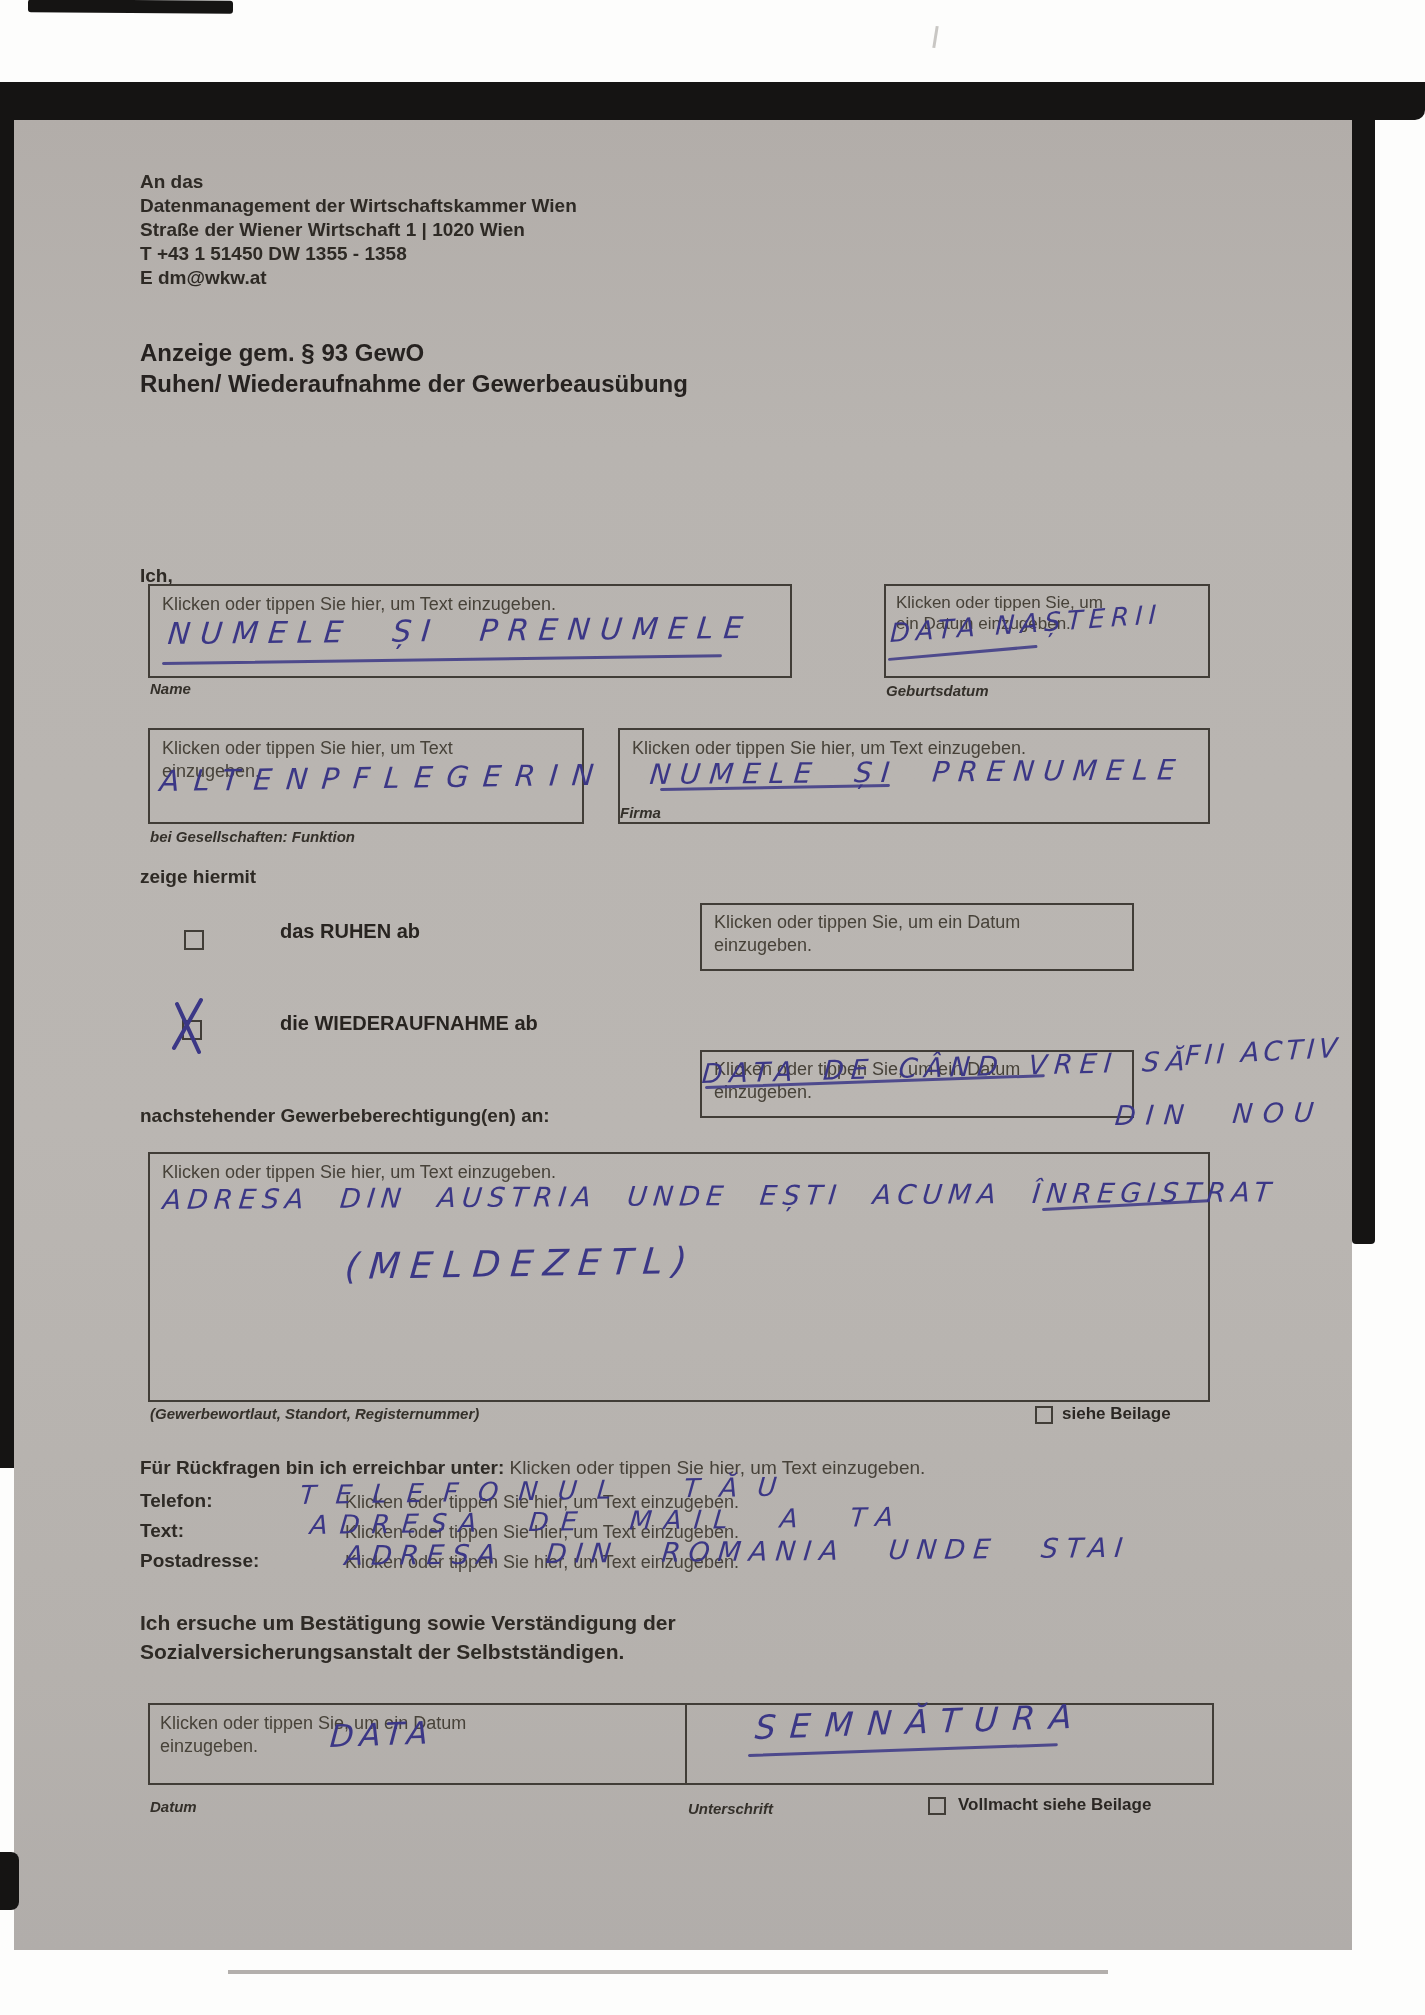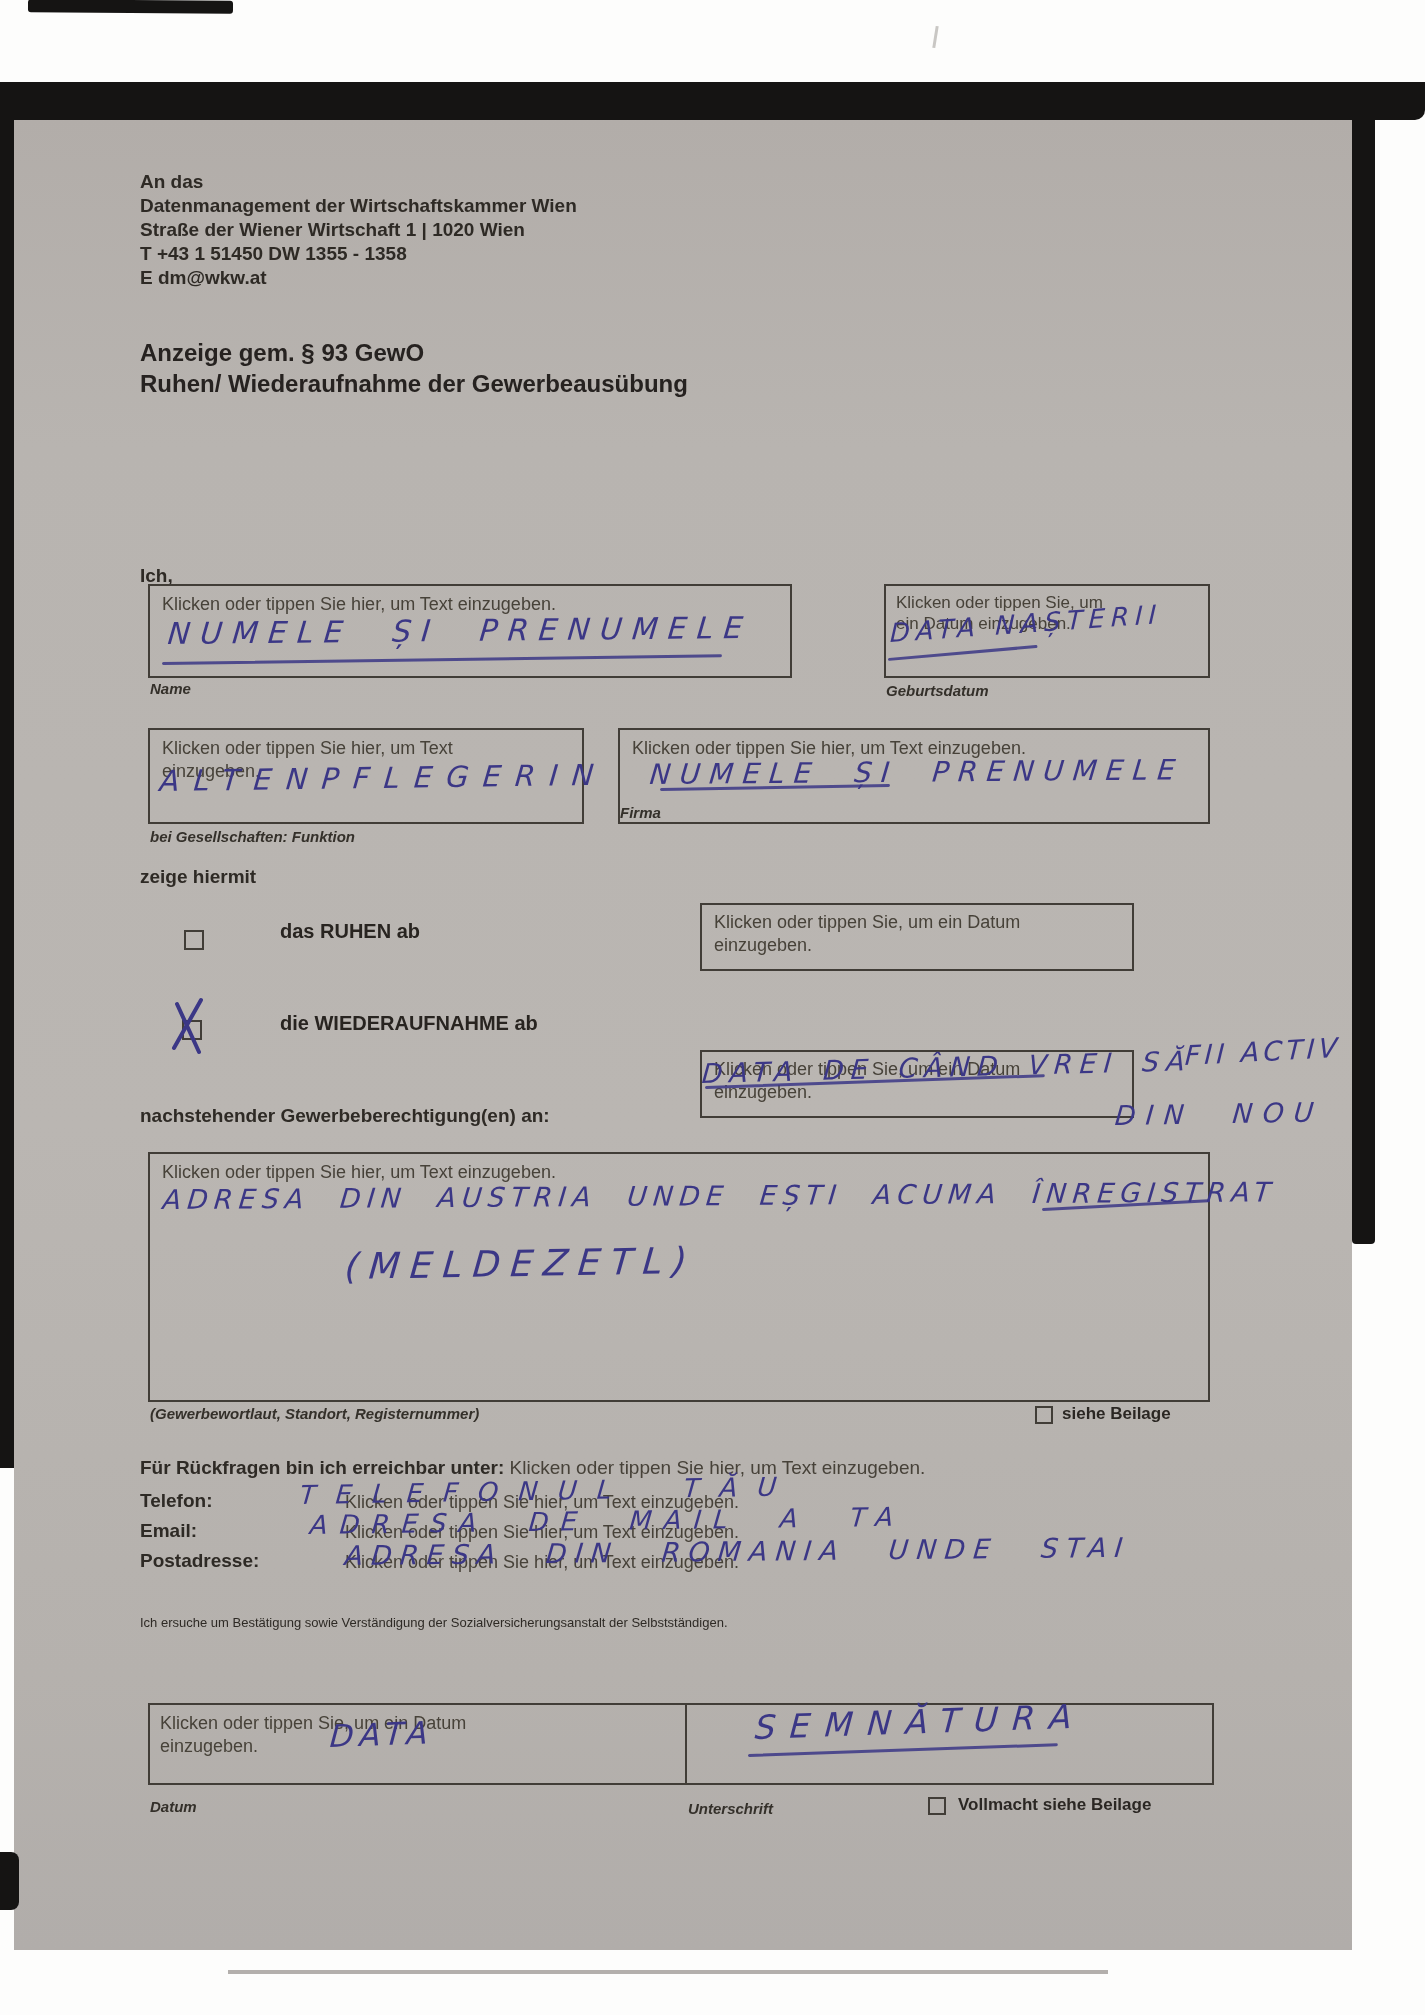--- a/index.html
+++ b/index.html
@@ -123,29 +123,29 @@
 
 <div class="abs" style="left:140px;top:1456px;font-size:19px;white-space:nowrap;">
   <span class="formtext" style="font-weight:700;">Für Rückfragen bin ich erreichbar unter:</span>
   <span class="ph" style="font-size:19px;">Klicken oder tippen Sie hier, um Text einzugeben.</span>
 </div>
 
 <div class="abs formtext" style="left:140px;top:1490px;font-size:19px;font-weight:700;text-align:center;">Telefon:</div>
 <div class="abs ph" style="left:345px;top:1491px;white-space:nowrap;">Klicken oder tippen Sie hier, um Text einzugeben.</div>
 <div class="hw" style="left:300px;top:1480px;font-size:26px;letter-spacing:20px;word-spacing:24px;transform:rotate(-1deg) skewX(-6deg);">TELEFONUL TĂU</div>
 
-<div class="abs formtext" style="left:140px;top:1520px;font-size:19px;font-weight:700;">Email:</div>
+<div class="abs formtext" style="left:140px;top:1520px;font-size:19px;font-weight:700;">Text:</div>
 <div class="abs ph" style="left:345px;top:1521px;white-space:nowrap;">Klicken oder tippen Sie hier, um Text einzugeben.</div>
 <div class="hw" style="left:310px;top:1510px;font-size:26px;letter-spacing:12px;word-spacing:20px;transform:rotate(-.8deg) skewX(-6deg);">ADRESA DE MAIL A TA</div>
 
 <div class="abs formtext" style="left:140px;top:1550px;font-size:19px;font-weight:700;">Postadresse:</div>
 <div class="abs ph" style="left:345px;top:1551px;white-space:nowrap;">Klicken oder tippen Sie hier, um Text einzugeben.</div>
 <div class="hw" style="left:345px;top:1540px;font-size:27px;letter-spacing:8px;word-spacing:26px;transform:rotate(-.6deg) skewX(-6deg);">ADRESA DIN ROMANIA UNDE STAI</div>
 
-<div class="abs formtext" style="left:140px;top:1608px;width:800px;font-size:13px;line-height:29px;font-weight:400;">Ich ersuche um Bestätigung sowie Verständigung der Sozialversicherungsanstalt der Selbstständigen.</div>
+<div class="abs formtext" style="left:140px;top:1608px;width:800px;font-size:21px;line-height:29px;font-weight:700;">Ich ersuche um Bestätigung sowie Verständigung der Sozialversicherungsanstalt der Selbstständigen.</div>
 
 <div class="fieldbox" style="left:148px;top:1703px;width:1062px;height:78px;">
   <div style="position:absolute;left:535px;top:0;width:2px;height:100%;background:#413d37;"></div>
   <div class="ph" style="padding:7px 10px;width:350px;">Klicken oder tippen Sie, um ein Datum einzugeben.</div>
 </div>
 <div class="hw" style="left:330px;top:1718px;font-size:31px;letter-spacing:6px;transform:rotate(-2deg) skewX(-6deg);">DATA</div>
 <div class="hw" style="left:755px;top:1708px;font-size:33px;letter-spacing:14px;transform:rotate(-2deg) skewX(-6deg);">SEMNĂTURA</div>
 <div class="ink-line" style="left:748px;top:1754px;width:310px;transform:rotate(-2deg);"></div>
 
 <div class="abs lbl" style="left:150px;top:1798px;">Datum</div>

